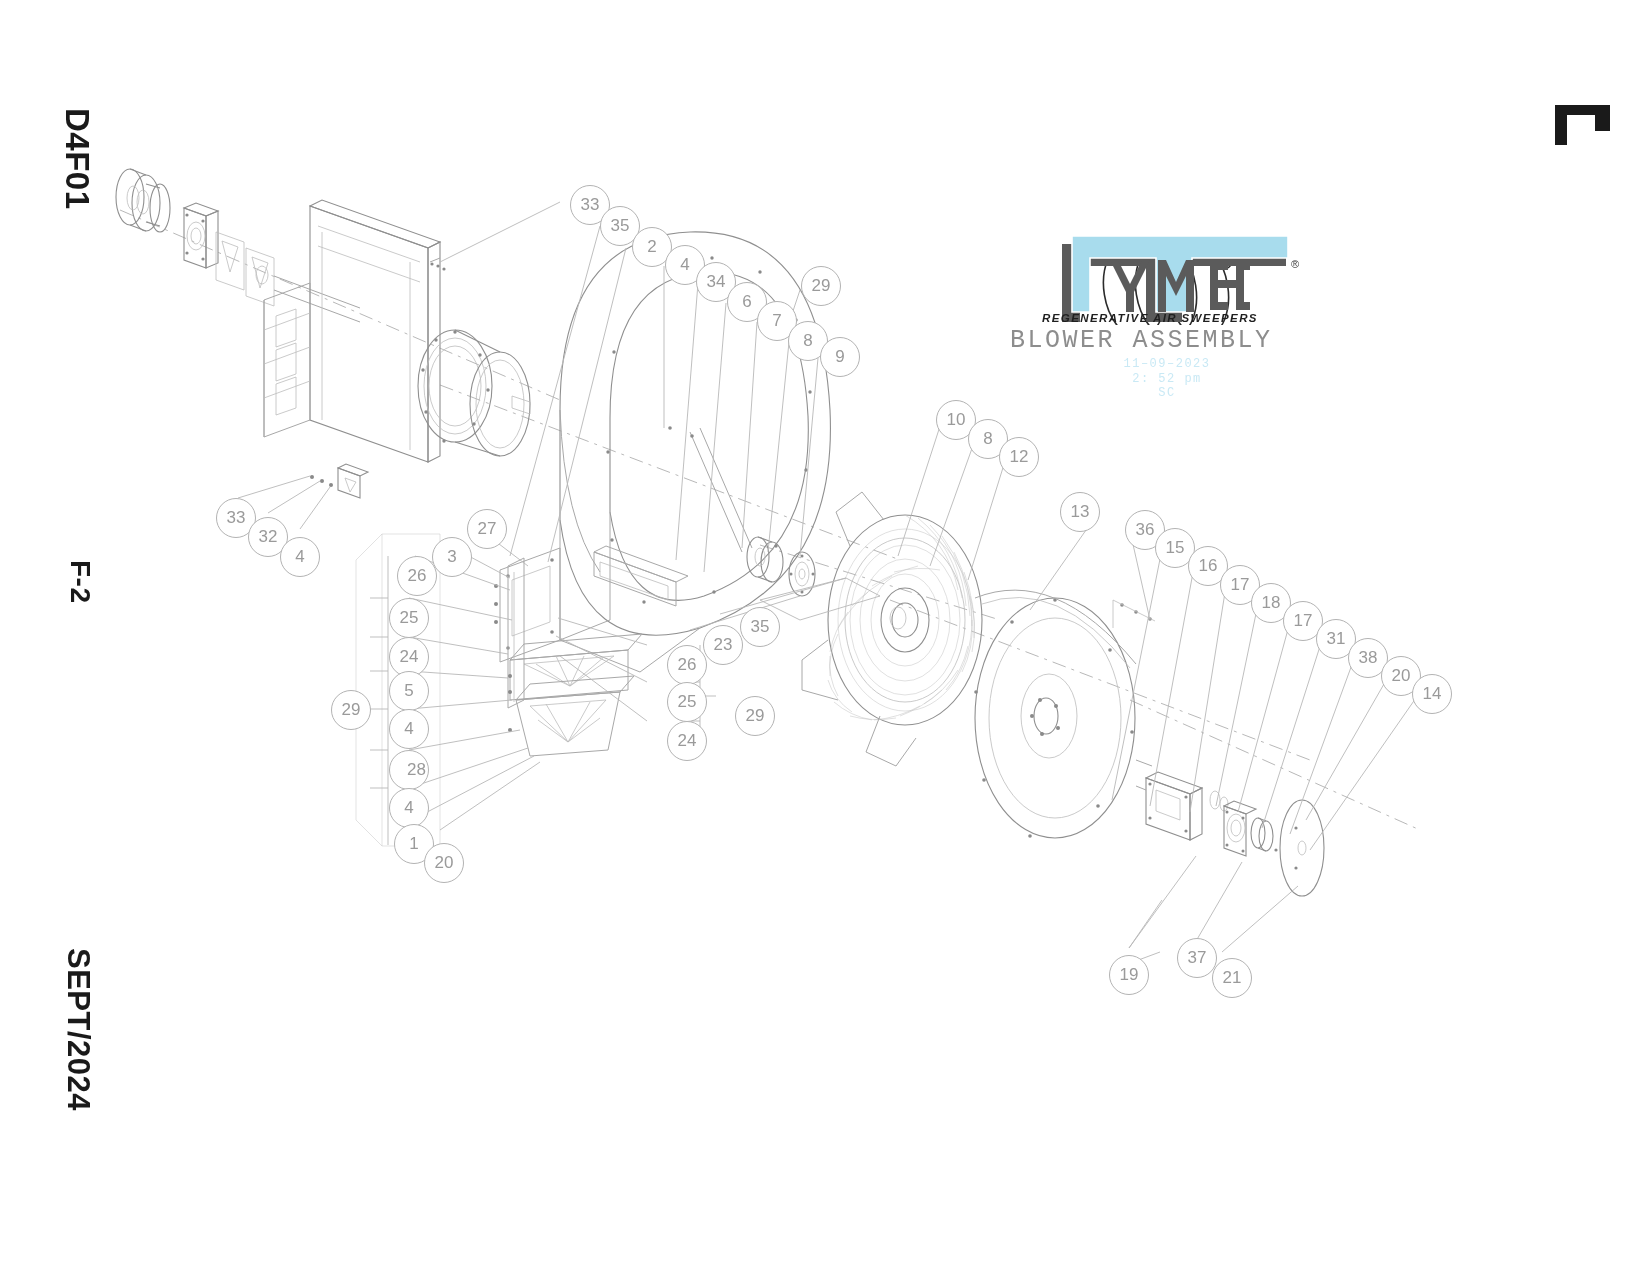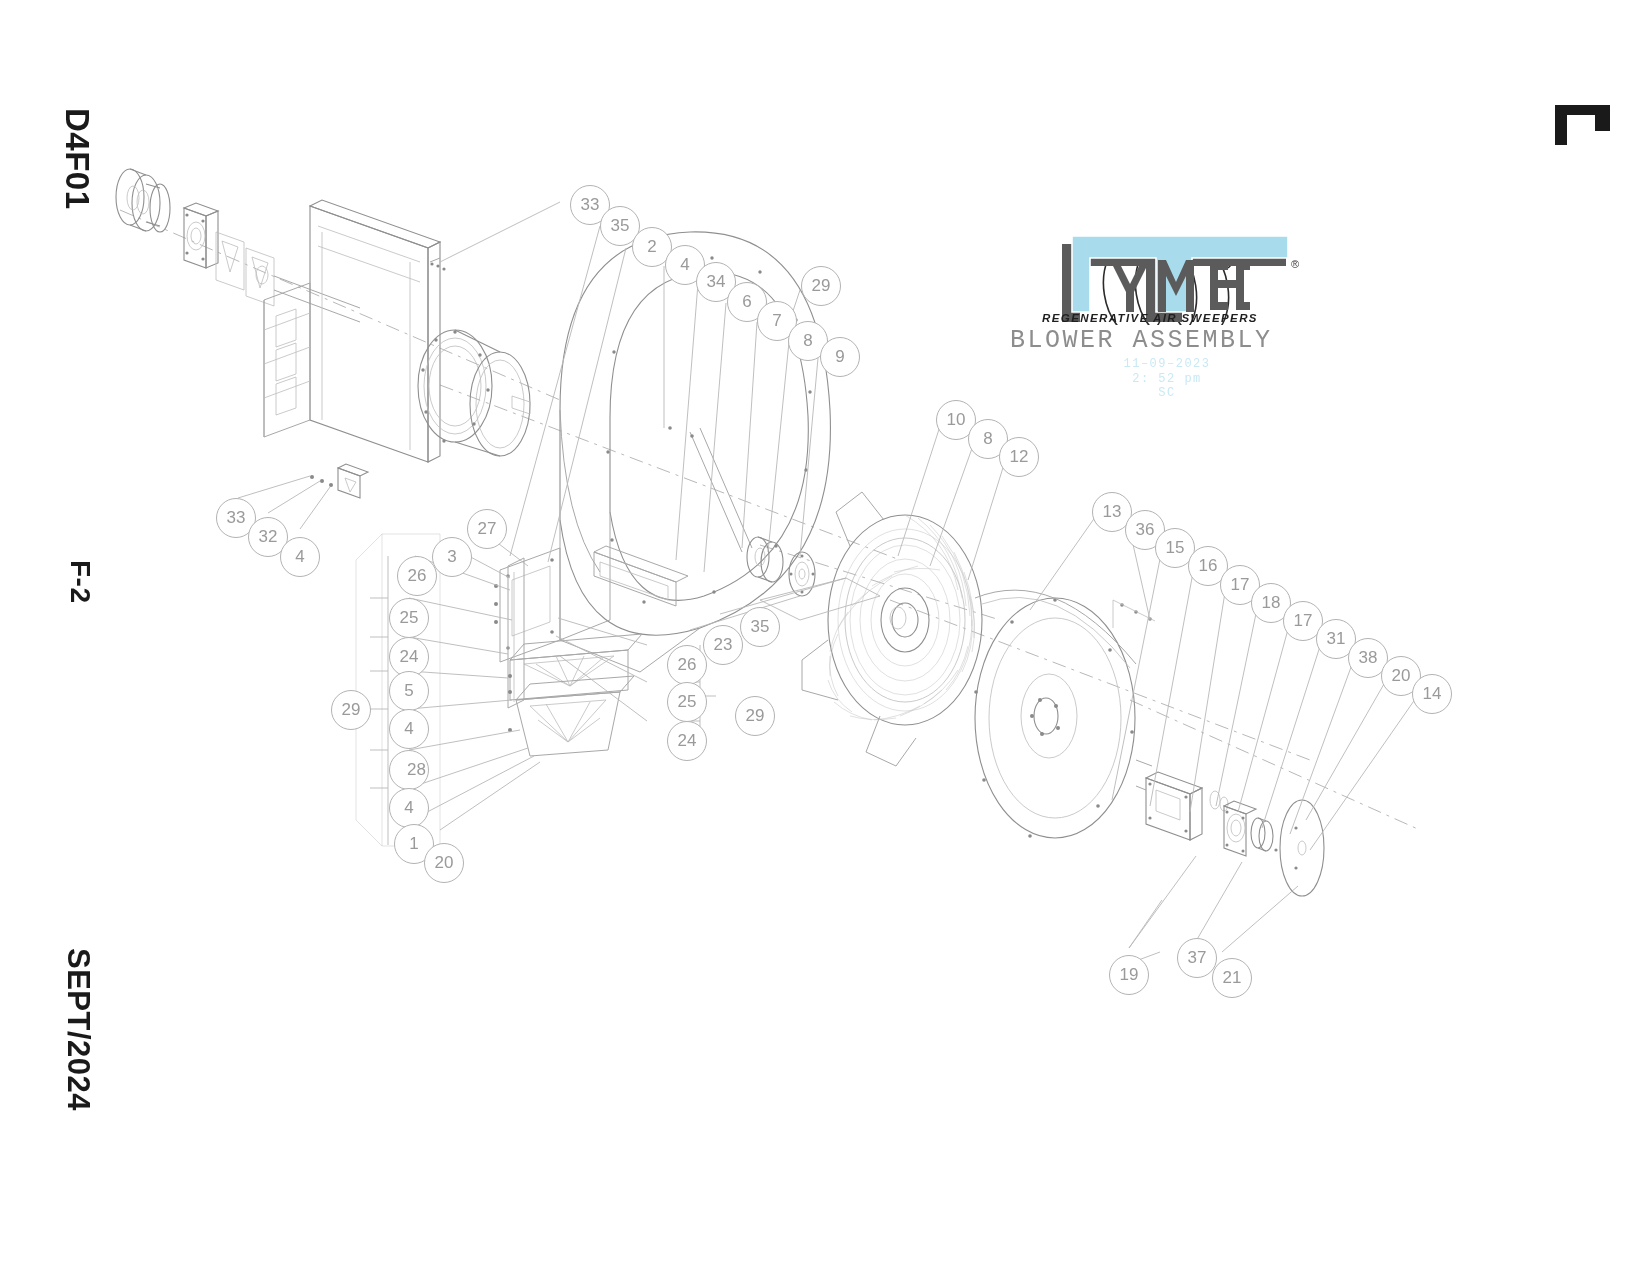--- a/index.html
+++ b/index.html
@@ -602,21 +602,21 @@
       <div class="balloon" style="left: 424px; top: 843px;">20</div>
       <div class="balloon" style="left: 740px; top: 607px;">35</div>
       <div class="balloon" style="left: 703px; top: 625px; text-align: center;">23</div>
       <div class="balloon" style="left: 667px; top: 645px;">26</div>
       <div class="balloon" style="left: 667px; top: 682px;">25</div>
       <div class="balloon" style="left: 667px; top: 721px;">24</div>
       <div class="balloon" style="left: 735px; top: 696px;">29</div>
       <div class="balloon" style="left: 936px; top: 400px;">10</div>
       <div class="balloon" style="left: 968px; top: 419px;">8</div>
       <div class="balloon" style="left: 999px; top: 437px;">12</div>
-      <div class="balloon" style="left: 1092px; top: 492px;">13</div>
+      <div class="balloon" style="left: 1060px; top: 492px;">13</div>
       <div class="balloon" style="left: 1125px; top: 510px;">36</div>
       <div class="balloon" style="left: 1155px; top: 528px;">15</div>
       <div class="balloon" style="left: 1188px; top: 546px;">16</div>
       <div class="balloon" style="left: 1220px; top: 565px;">17</div>
       <div class="balloon" style="left: 1251px; top: 583px;">18</div>
       <div class="balloon" style="left: 1283px; top: 601px;">17</div>
       <div class="balloon" style="left: 1316px; top: 619px;">31</div>
       <div class="balloon" style="left: 1348px; top: 638px;">38</div>
       <div class="balloon" style="left: 1381px; top: 656px;">20</div>
       <div class="balloon" style="left: 1412px; top: 674px;">14</div>

